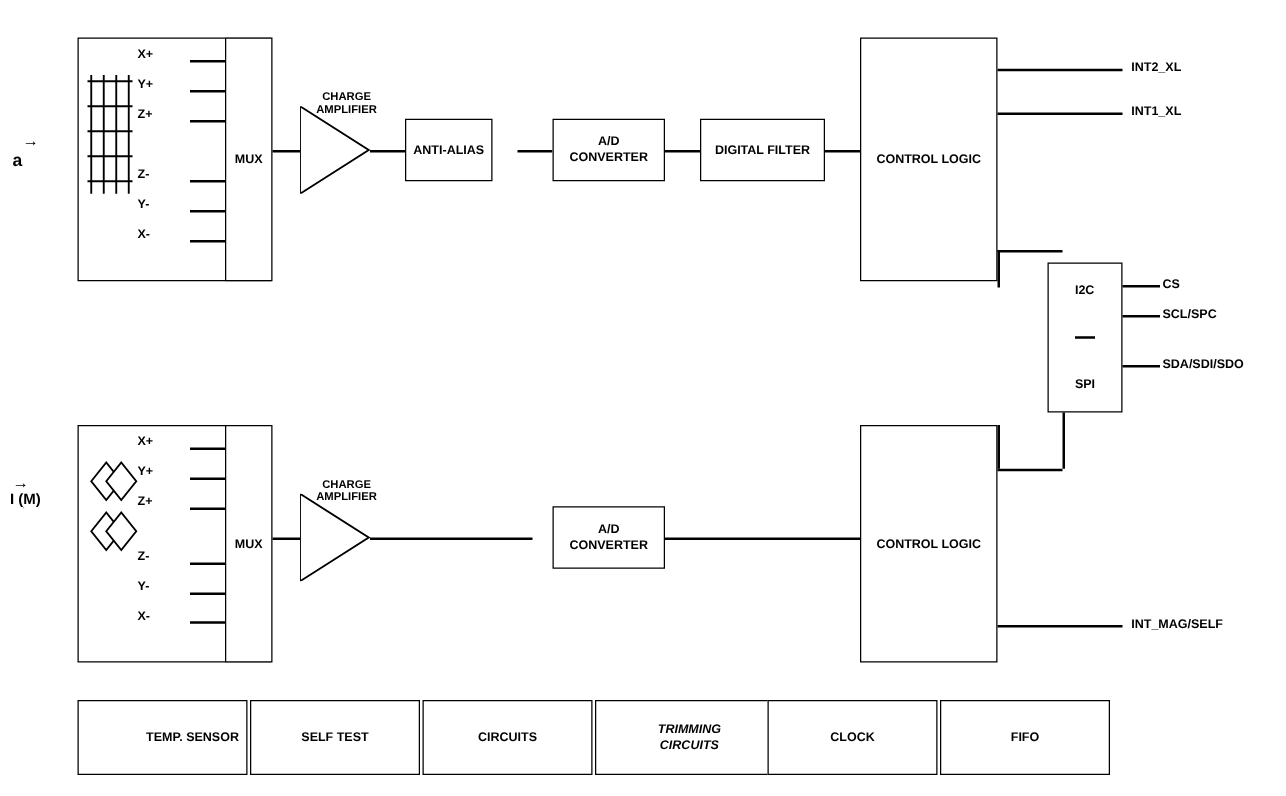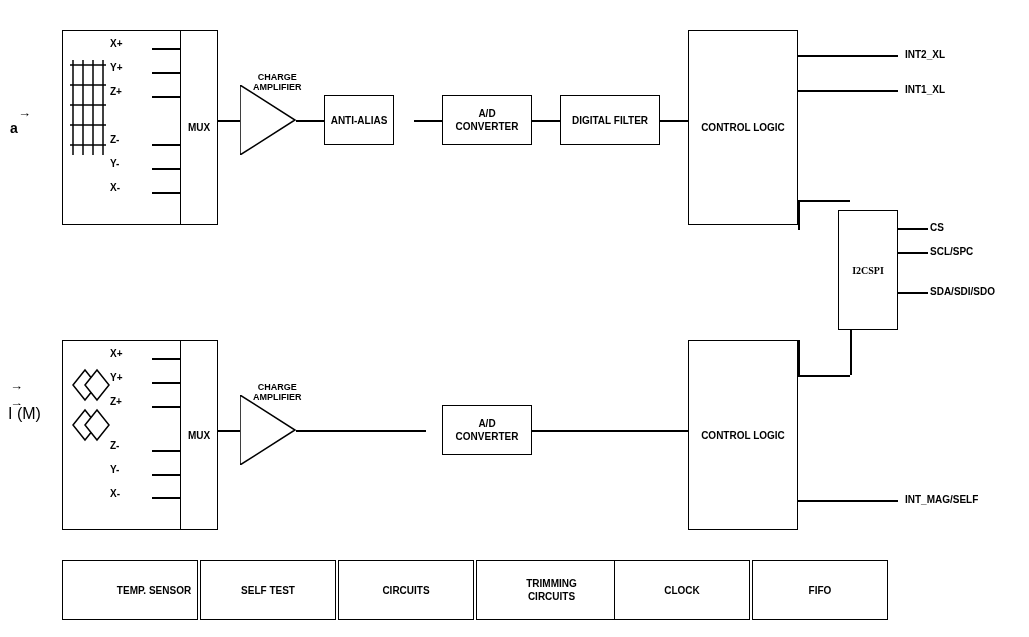--- a/index.html
+++ b/index.html
@@ -132,39 +132,39 @@
   <span class="label" style="left:905px; top:49px;">INT2_XL</span>
 
   <div class="line line-h" style="left:798px; top:90px; width:100px;"></div>
   <span class="label" style="left:905px; top:84px;">INT1_XL</span>
 
   <div class="line line-v" style="left:850px; top:225px; height:45px;"></div>
   <div class="line line-h" style="left:798px; top:200px; width:52px;"></div>
   <div class="line line-v" style="left:798px; top:200px; height:30px;"></div>
 
   <div class="block" style="left:838px; top:210px; width:60px; height:120px;">
-    <div style="display:flex; flex-direction:row; align-items:center; justify-content:space-around; height:100%;font-family:Liberation Serif, serif;">
+    <div style="display:flex; flex-direction:column; align-items:flex-start; justify-content:space-around; height:100%;">
       <span>I2C</span>
       <div class="line-h" style="width:100%; height:1.5px; background:#000;"></div>
       <span>SPI</span>
     </div>
   </div>
 
   <div class="line line-h" style="left:898px; top:228px; width:30px;"></div>
   <span class="label" style="left:930px; top:222px;">CS</span>
 
   <div class="line line-h" style="left:898px; top:252px; width:30px;"></div>
   <span class="label" style="left:930px; top:246px;">SCL/SPC</span>
 
   <div class="line line-h" style="left:898px; top:292px; width:30px;"></div>
   <span class="label" style="left:930px; top:286px;">SDA/SDI/SDO</span>
 
   <span class="arrow-text" style="left:10px; top:378px;">→</span>
   <span class="arrow-text" style="left:10px; top:395px;">→</span>
-  <span class="label" style="left:8px; top:405px; font-size:16px; font-weight:normal;">I (M)</span>
+  <span class="label" style="left:8px; top:392px; font-size:12px; font-weight:bold;">I (M)</span>
 
   <div class="block" style="left:62px; top:340px; width:155px; height:190px;">
   </div>
 
   <span class="label" style="left:110px; top:348px;">X+</span>
   <span class="label" style="left:110px; top:372px;">Y+</span>
   <span class="label" style="left:110px; top:396px;">Z+</span>
   <span class="label" style="left:110px; top:440px;">Z-</span>
   <span class="label" style="left:110px; top:464px;">Y-</span>
   <span class="label" style="left:110px; top:488px;">X-</span>
@@ -220,21 +220,21 @@
   </div>
 
   <div class="block" style="left:200px; top:560px; width:136px; height:60px;">
     <span>SELF TEST</span>
   </div>
 
   <div class="block" style="left:338px; top:560px; width:136px; height:60px;">
     <span>CIRCUITS</span>
   </div>
 
-  <div class="block" style="left:476px; top:560px; width:151px; height:60px;">
+  <div class="block" style="left:476px; top:560px; width:151px; height:60px;font-style:italic;">
     <span>TRIMMING<br>CIRCUITS</span>
   </div>
 
   <div class="block" style="left:752px; top:560px; width:136px; height:60px;">
     <span>FIFO</span>
   </div>
 
   <div class="block" style="left:614px; top:560px; width:136px; height:60px;">
     <span>CLOCK</span>
   </div>

